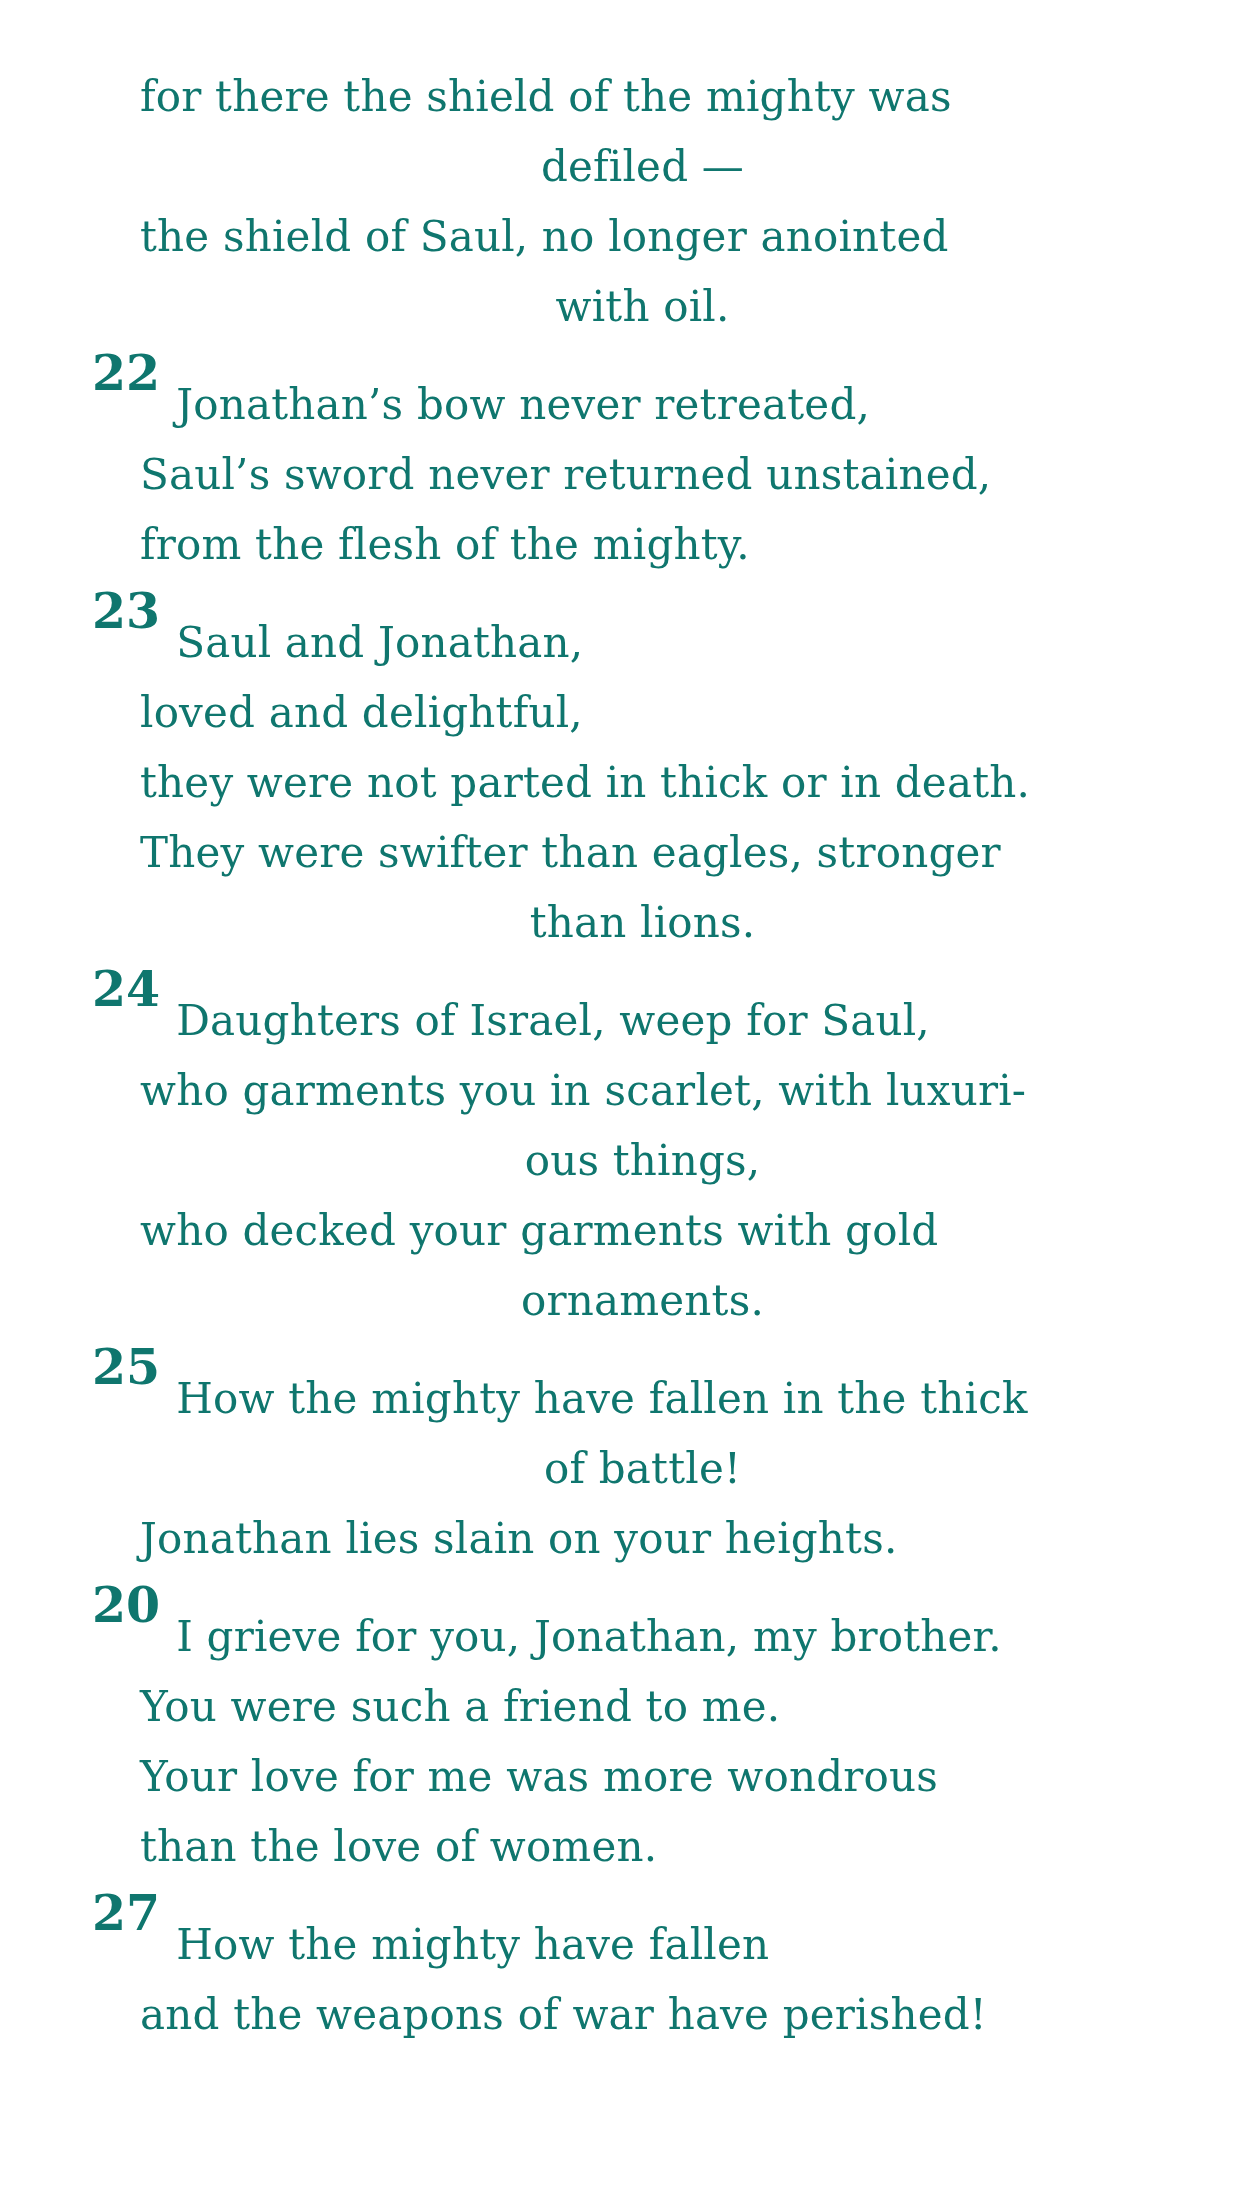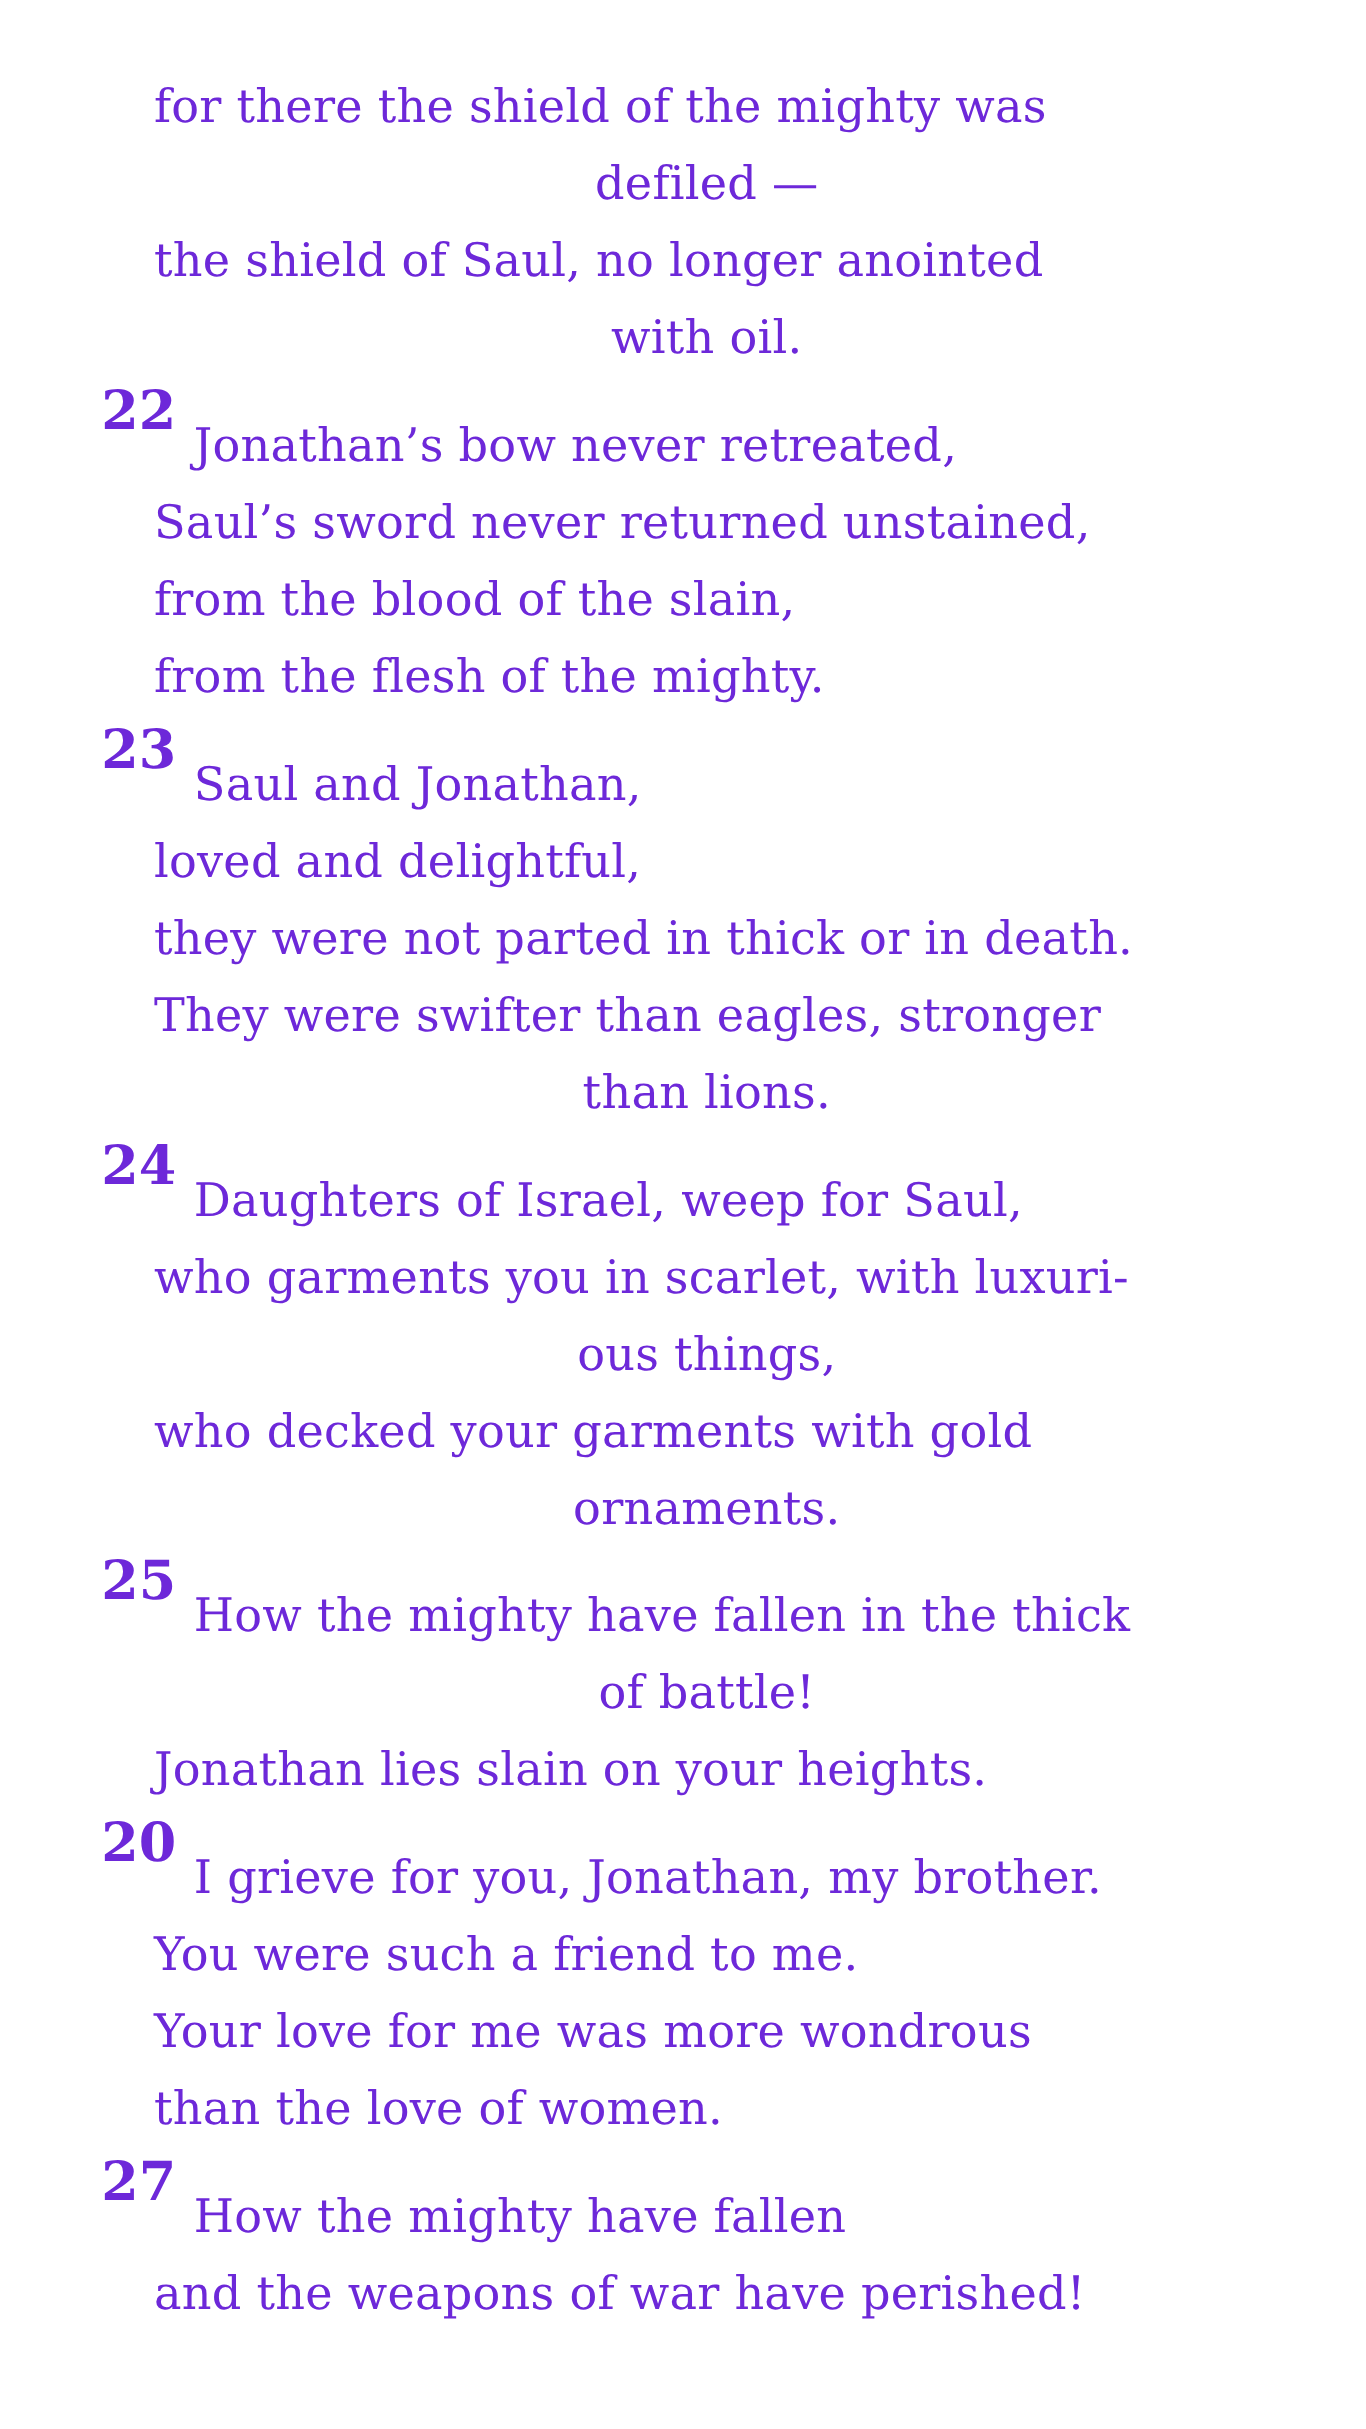--- a/index.html
+++ b/index.html
@@ -41,28 +41,27 @@
     position: relative;
     top: -29px;
     margin-right: 16px;
     letter-spacing: 0;
   }
 </style>
 </head>
 <body>
 
 <div class="page" style="background: rgb(255, 255, 255);">
-  <div class="passage" style="color: #6d28d9;">
+  <div class="passage" style="color: #0f766e;">
       <div class="line l-poem">for there the shield of the mighty was</div>
       <div class="line l-wrap">defiled —</div>
       <div class="line l-poem">the shield of Saul, no longer anointed</div>
       <div class="line l-wrap">with oil.</div>
       <div class="line l-verse"><span class="vnum">22</span>Jonathan’s bow never retreated,</div>
       <div class="line l-poem">Saul’s sword never returned unstained,</div>
-      <div class="line l-poem">from the blood of the slain,</div>
       <div class="line l-poem">from the flesh of the mighty.</div>
       <div class="line l-verse"><span class="vnum">23</span>Saul and Jonathan,</div>
       <div class="line l-poem">loved and delightful,</div>
       <div class="line l-poem">they were not parted in thick or in death.</div>
       <div class="line l-poem">They were swifter than eagles, stronger</div>
       <div class="line l-wrap">than lions.</div>
       <div class="line l-verse"><span class="vnum">24</span>Daughters of Israel, weep for Saul,</div>
       <div class="line l-poem">who garments you in scarlet, with luxuri-</div>
       <div class="line l-wrap">ous things,</div>
       <div class="line l-poem">who decked your garments with gold</div>

